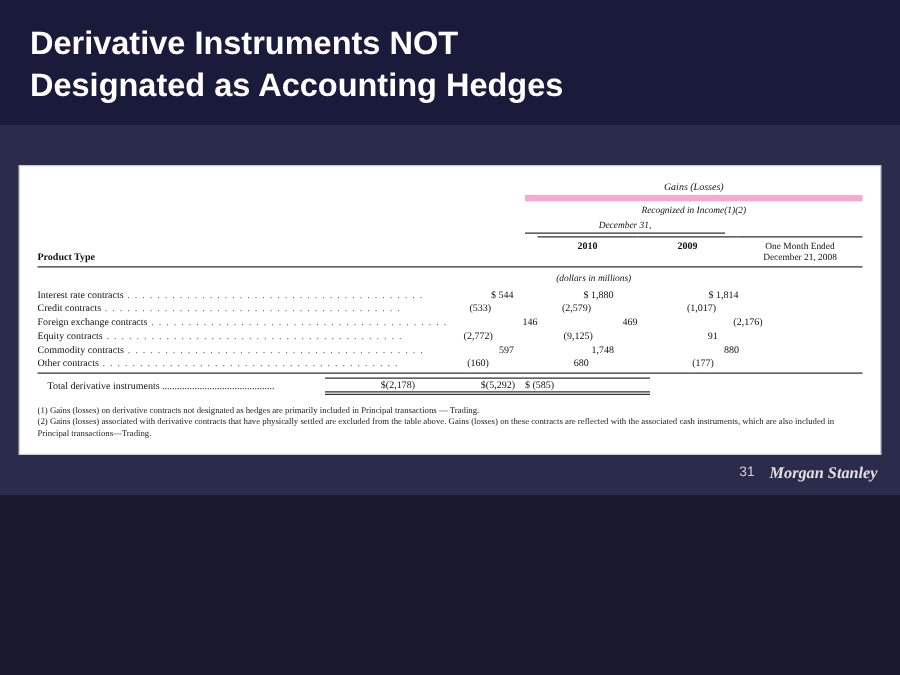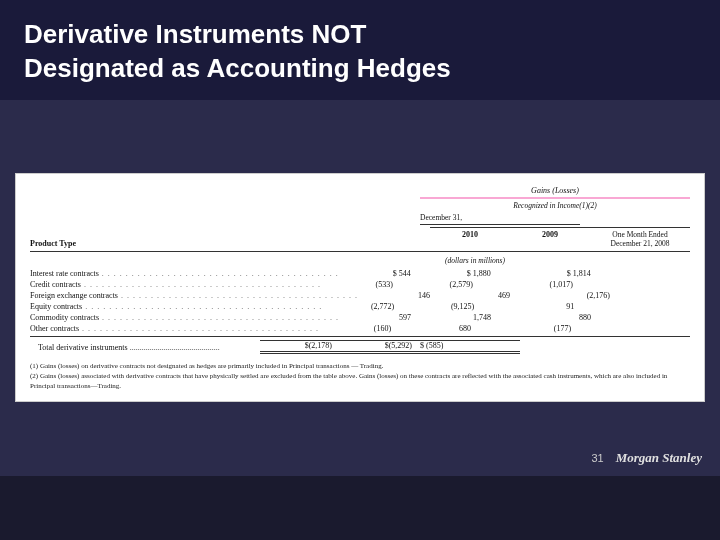--- a/index.html
+++ b/index.html
@@ -6,21 +6,21 @@
     body {
       width: 720px;
       height: 540px;
       background: #1a1a2e;
       font-family: Arial, sans-serif;
       overflow: hidden;
     }
 
     .slide {
       width: 720px;
-      height: 476px;
+      height: 396px;
       background: #2b2b4b;
       position: relative;
       display: flex;
       flex-direction: column;
     }
 
     .header {
       background: #1a1a3a;
       padding: 18px 24px 14px 24px;
       flex-shrink: 0;
@@ -206,24 +206,24 @@
       <span>Derivative Instruments NOT</span><br>
       <span>Designated as Accounting Hedges</span>
     </div>
   </div>
 
   <div class="content-area">
     <div class="table-container">
 
       <div class="gains-container">
         <div style="width:270px;">
-          <div style="text-align:center; font-style:italic; font-size:8px; border-bottom:2px solid #f9a8d4; padding-bottom:2px; margin-bottom:2px;">Gains (Losses)</div>
+          <div style="text-align:center; font-style:italic; font-size:8px; border-bottom:5px solid #f9a8d4; padding-bottom:2px; margin-bottom:2px;">Gains (Losses)</div>
           <div style="text-align:center; font-style:italic; font-size:7.5px; margin-bottom:3px;">Recognized in Income(1)(2)</div>
           <div style="display:flex; justify-content:flex-start; gap:0;">
-            <div style="width:160px; border-bottom:1px solid #333; text-align:left; font-size:7.5px; padding-bottom:2px;">December 31,</div>
+            <div style="width:160px; border-bottom:1px solid #333; text-align:center; font-size:7.5px; padding-bottom:2px;font-style:italic;">December 31,</div>
             <div style="width:100px;"></div>
           </div>
         </div>
       </div>
 
       <div class="col-headers">
         <div class="col-product">Product Type</div>
         <div style="display:flex; flex:1; justify-content:flex-end;">
           <div class="col-2010">2010</div>
           <div class="col-2009">2009</div>

